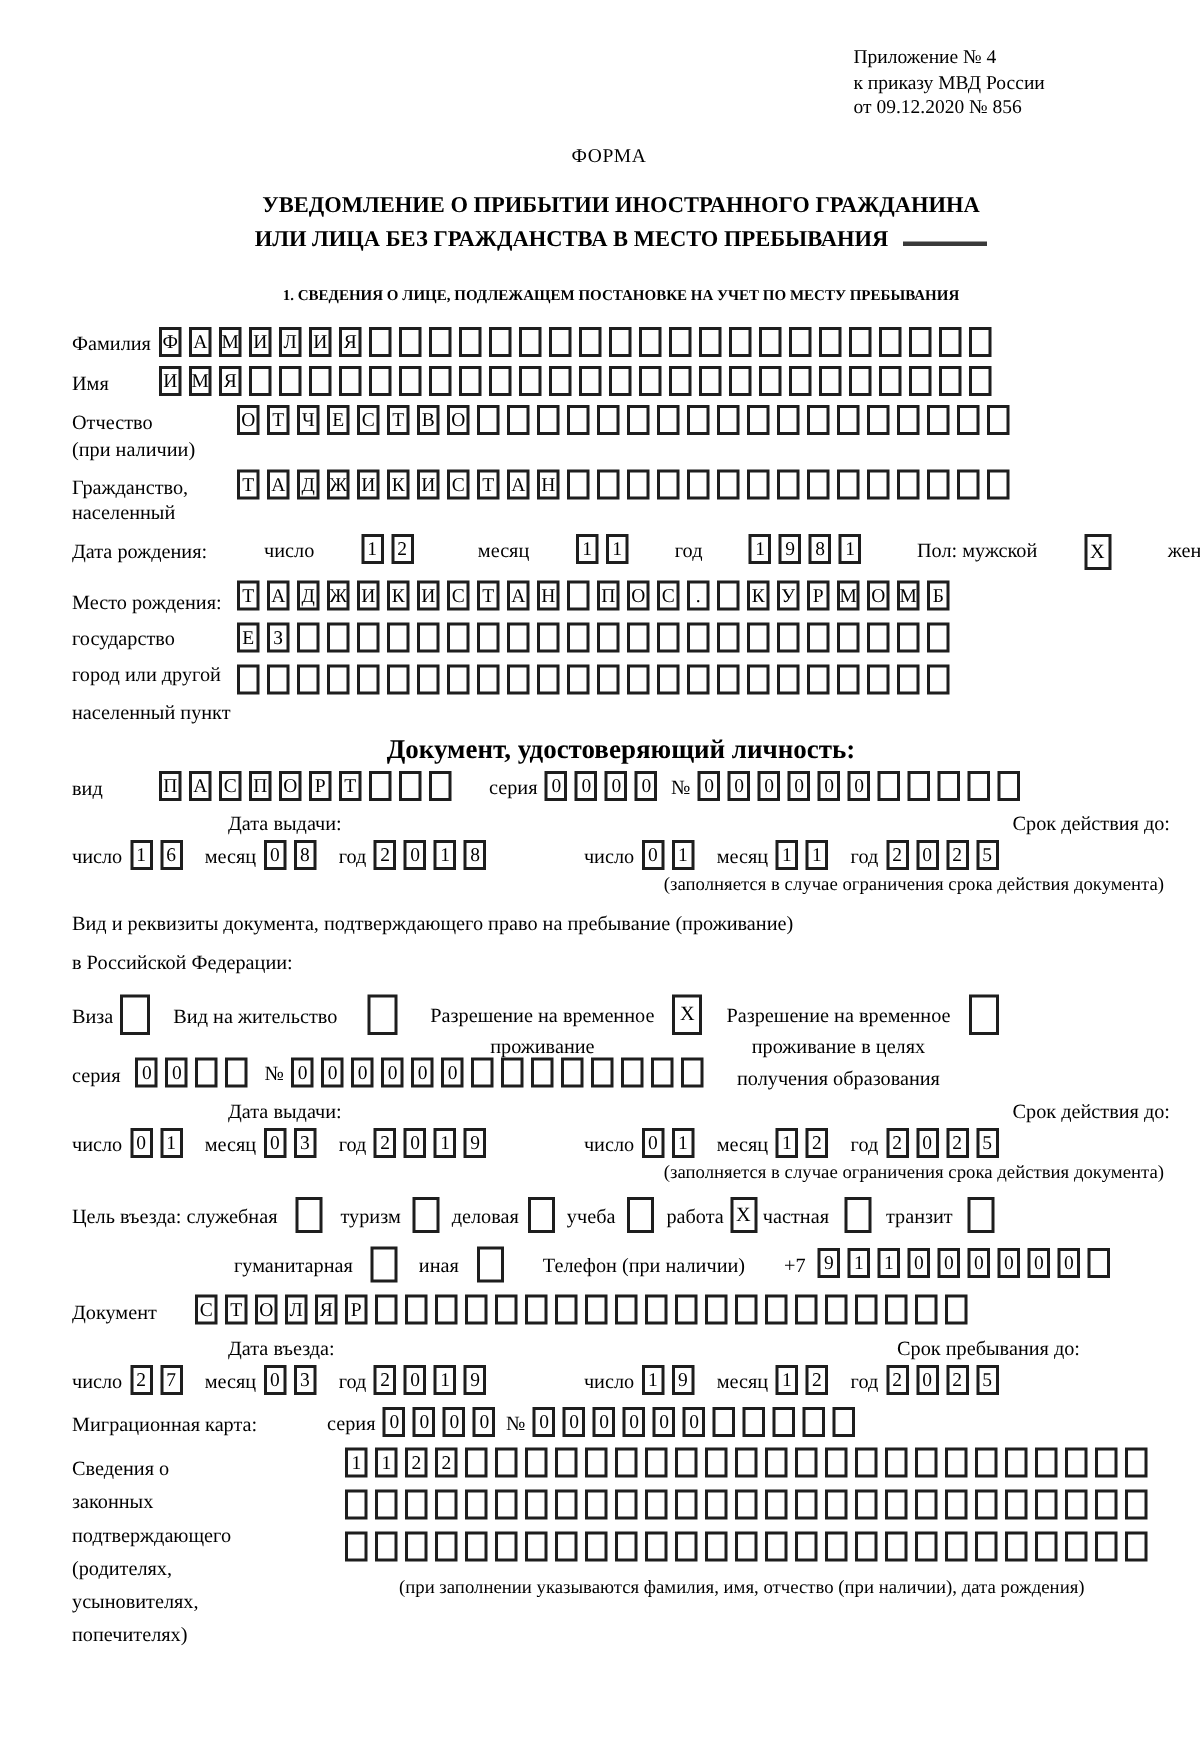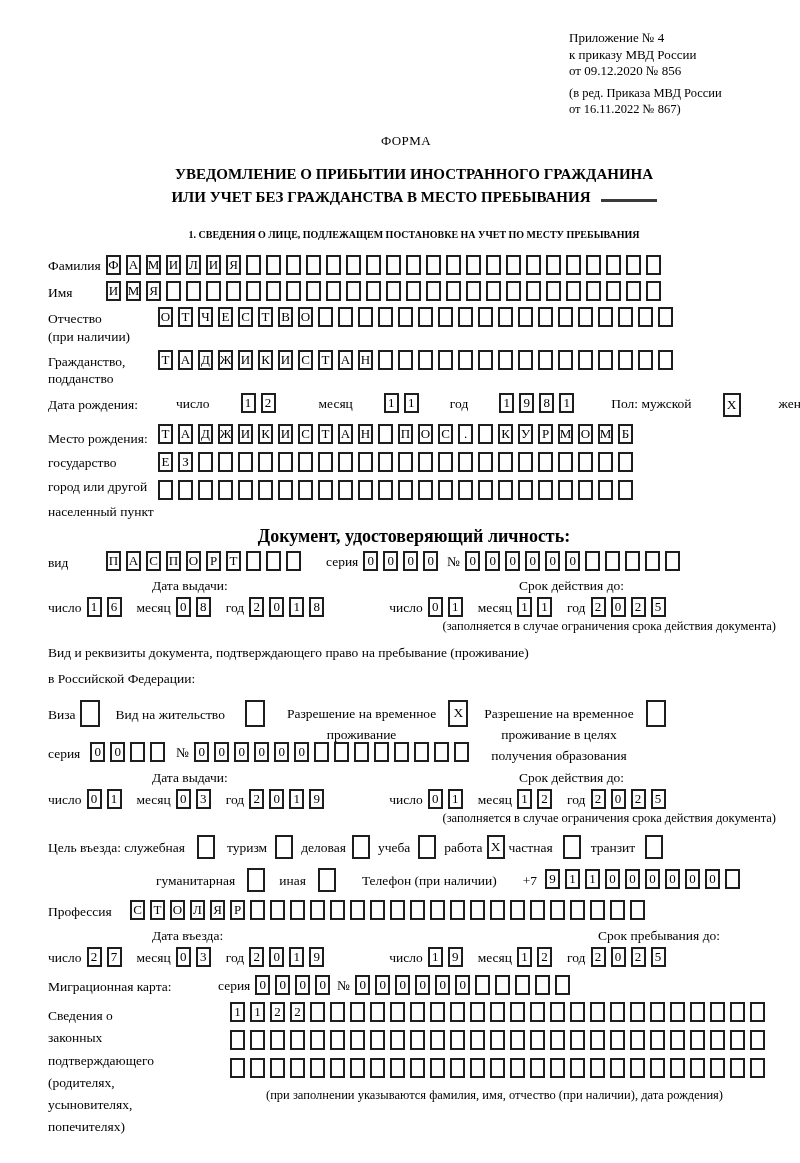--- a/index.html
+++ b/index.html
@@ -35,21 +35,21 @@
     width:18px; height:24px; border:2px solid #1e1e1e; display:inline-flex; flex:none;
     align-items:center; justify-content:center; font-size:13.5px; background:#fff;
   }
   .cb.tall { height:27px; width:20px; } .mr10 { margin-right:10px; }
   .ml12 { margin-left:12px; } .ml20 { margin-left:20px; } .ml26 { margin-left:26px; }
 
   .center-bold { font-weight:bold; text-align:center; margin-top:8px; font-size:18px; }
 
   .dates-head { display:flex; margin-top:7px; font-size:13.5px; }
   .dates-head .a { margin-left:104px; }
-  .dates-head .b { margin-left:auto; margin-right:156px; }
+  .dates-head .b { margin-left:auto; }
   .dates { display:flex; align-items:flex-start; margin-top:3px; }
   .dgroup { display:flex; align-items:flex-start; }
   .dlbl { padding-top:3px; margin-right:5px; flex:none; }
   .small-note { font-size:12.5px; text-align:right; margin-top:2px; margin-right:4px; }
 
   .visa-row { display:flex; align-items:flex-start; margin-top:8px; }
   .stack { text-align:center; line-height:1.55; }
 
   .purpose-row { display:flex; align-items:flex-start; margin-top:9px; }
   .purpose-row .lbl { padding-top:4px; }
@@ -58,29 +58,25 @@
 </head>
 <body>
 
 <div class="page">
 
   <div class="annex">
     <div>Приложение № 4</div>
     <div>к приказу МВД России</div>
     <div>от 09.12.2020 № 856</div>
   </div>
-  <div class="amendment">
-    <div>(в ред. Приказа МВД России</div>
-    <div>от 16.11.2022 № 867)</div>
-  </div>
   <div class="form-label">ФОРМА</div>
 
   <div class="title">
     <div>УВЕДОМЛЕНИЕ О ПРИБЫТИИ ИНОСТРАННОГО ГРАЖДАНИНА</div>
-    <div><span>ИЛИ УЧЕТ БЕЗ ГРАЖДАНСТВА В МЕСТО ПРЕБЫВАНИЯ</span><span class="blank-line"></span></div>
+    <div><span>ИЛИ ЛИЦА БЕЗ ГРАЖДАНСТВА В МЕСТО ПРЕБЫВАНИЯ</span><span class="blank-line"></span></div>
   </div>
 
   <div class="section-heading">1. СВЕДЕНИЯ О ЛИЦЕ, ПОДЛЕЖАЩЕМ ПОСТАНОВКЕ НА УЧЕТ ПО МЕСТУ ПРЕБЫВАНИЯ</div>
 
   <div class="frow" style="margin-top:14px;align-items:flex-end;">
     <div class="lbl w58">Фамилия</div>
     <div class="cells">
         <span class="cell">Ф</span>
         <span class="cell">А</span>
         <span class="cell">М</span>
@@ -177,21 +173,21 @@
         <span class="cell"></span>
         <span class="cell"></span>
         <span class="cell"></span>
         <span class="cell"></span>
       </div>
   </div>
 
   <div class="frow" style="margin-top:4px;">
     <div class="lbl w110">
       <div>Гражданство,</div>
-      <div>подданство</div>
+      <div>населенный</div>
     </div>
     <div class="cells">
         <span class="cell">Т</span>
         <span class="cell">А</span>
         <span class="cell">Д</span>
         <span class="cell">Ж</span>
         <span class="cell">И</span>
         <span class="cell">К</span>
         <span class="cell">И</span>
         <span class="cell">С</span>
@@ -543,21 +539,21 @@
         <span class="cell">0</span>
         <span class="cell">0</span>
         <span class="cell">0</span>
         <span class="cell">0</span>
         <span class="cell">0</span>
         <span class="cell"></span>
       </div>
   </div>
 
   <div class="frow" style="margin-top:8px;">
-    <div class="lbl w82">Профессия</div>
+    <div class="lbl w82">Документ</div>
     <div class="cells">
         <span class="cell">С</span>
         <span class="cell">Т</span>
         <span class="cell">О</span>
         <span class="cell">Л</span>
         <span class="cell">Я</span>
         <span class="cell">Р</span>
         <span class="cell"></span>
         <span class="cell"></span>
         <span class="cell"></span>

